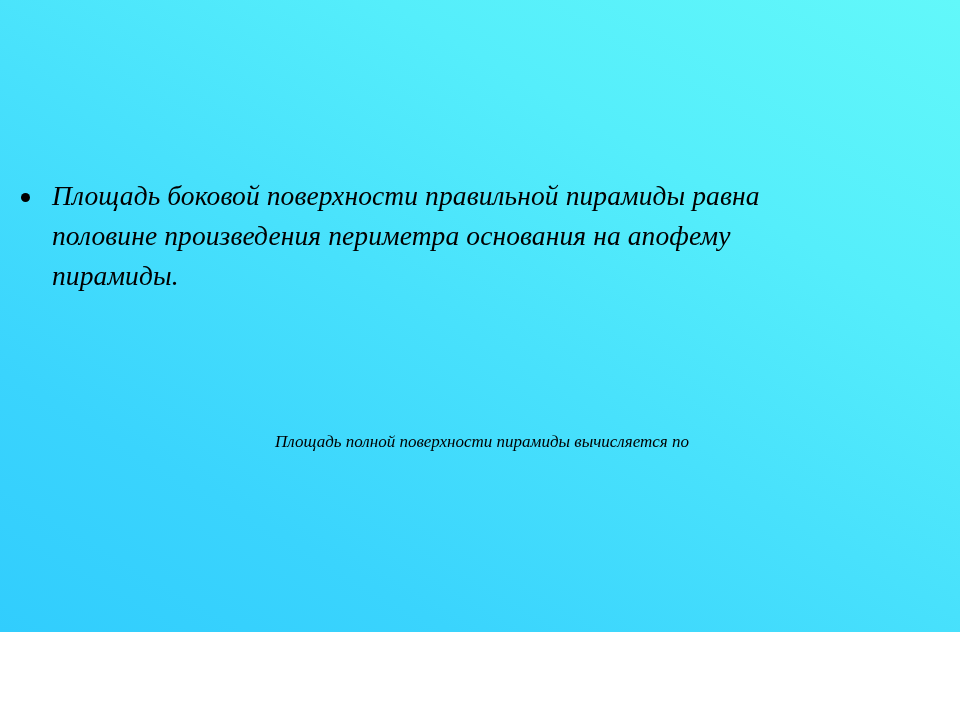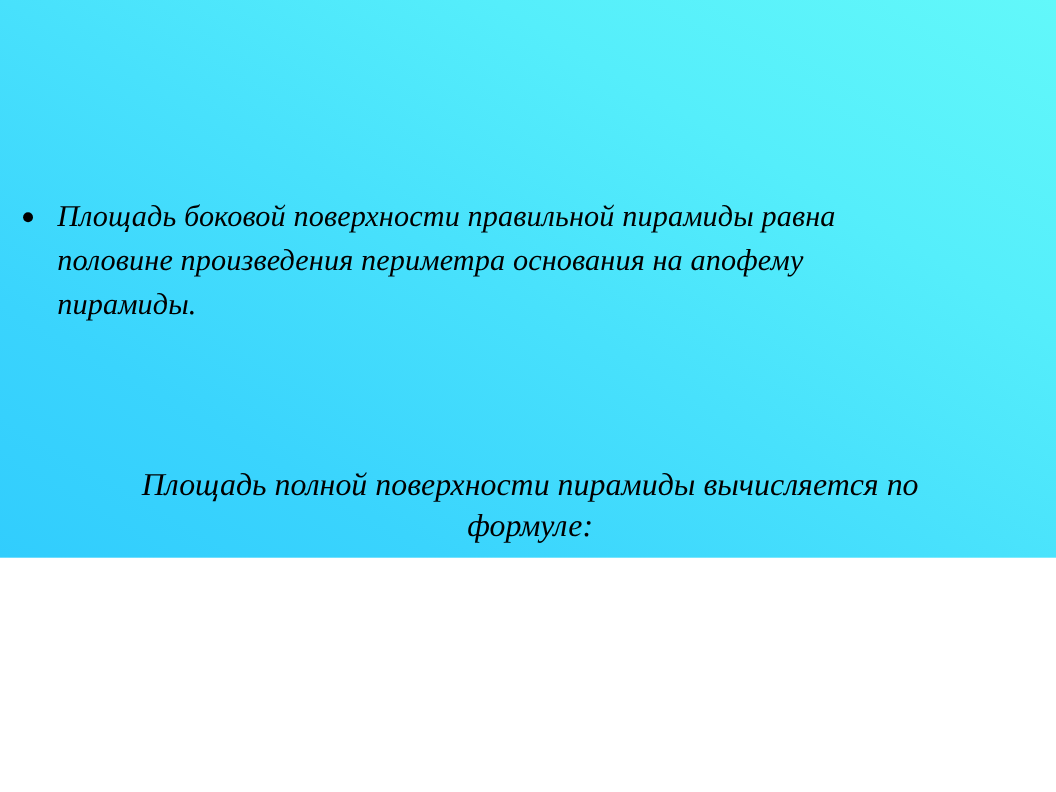--- a/index.html
+++ b/index.html
@@ -10,21 +10,21 @@
   body {
     width: 960px;
     height: 720px;
     overflow: hidden;
     font-family: "Liberation Serif", "DejaVu Serif", serif;
   }
 
   #slide {
     position: relative;
     width: 960px;
-    height: 507px;
+    height: 632px;
     box-sizing: border-box;
     
     background: linear-gradient(30deg, #31cdfd 0%, #3ad4fd 22%, #48e1fc 48%, #55eefb 72%, #62f8fa 100%);
   }
 
   
   .bullet-block {
     position: absolute;
     left: 12px;
     top: 176px;
@@ -68,21 +68,21 @@
     position: absolute;
     left: 52px;
     top: 423px;
     width: 860px;
     text-align: center;
   }
 
   .center-line {
     display: block;
     font-style: italic;
-    font-size: 29px;
+    font-size: 17px;
     line-height: 37px;
     color: #000000;
     white-space: nowrap;
   }
 
   .center-line.bold {
     font-weight: bold;
     font-size: 26px;
     line-height: 40px;
     letter-spacing: 0.3px;
@@ -102,16 +102,15 @@
     <p class="bullet-item">
       <span class="marker"></span>
       <span>Площадь боковой поверхности правильной пирамиды равна половине произведения периметра основания на апофему пирамиды.</span>
     </p>
 
 
   </div>
 
   <div class="center-block">
     <span class="center-line">Площадь полной поверхности пирамиды вычисляется по</span>
-    <span class="center-line">формуле:</span>
   </div>
 
 </div>
 
 </body></html>

